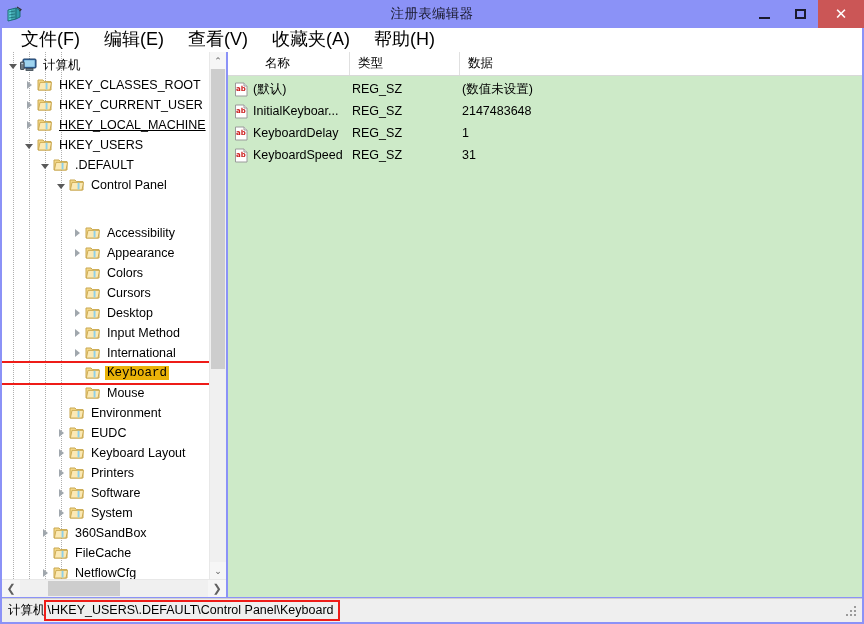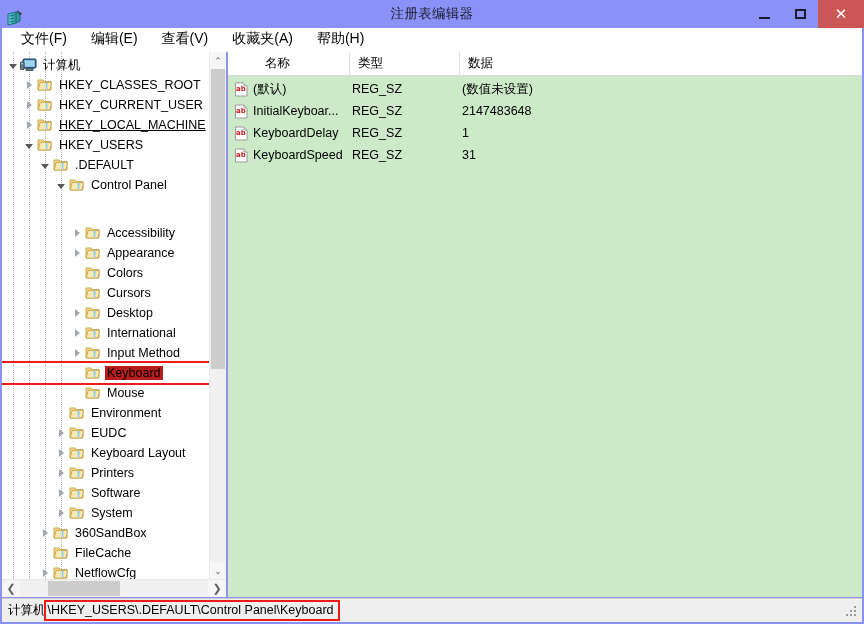--- a/index.html
+++ b/index.html
@@ -17,21 +17,21 @@
     width: 864px; height: 624px;
     background: #8b92f7;
     display: flex; flex-direction: column;
   }
 
   
   #titlebar {
     position: relative;
     height: 28px; flex: 0 0 28px;
     background: #8b92f7;
-    display: flex; align-items: flex-end;
+    display: flex; align-items: center;
   }
   #app-icon {
     width: 18px; height: 18px;
     margin-left: 6px; margin-top: 1px;
     position: relative;
     flex: 0 0 18px;
   }
   #app-icon svg { display: block; }
   #title-text {
     position: absolute;
@@ -70,21 +70,21 @@
   
   #menubar {
     flex: 0 0 24px; height: 24px;
     background: #ffffff;
     margin: 0 2px 0 2px;
     display: flex; align-items: center;
     padding-left: 10px;
     border-bottom: 1px solid #ffffff;
   }
   .menu-item {
-    font-size: 14px;
+    font-size: 18px;
     color: #000;
     padding: 2px 9px 3px 9px;
     margin-right: 6px;
     cursor: default;
     white-space: nowrap;
   }
 
   
   #content {
     flex: 1 1 auto;
@@ -137,21 +137,21 @@
   }
   .tw-expanded {
     width: 0; height: 0;
     border-top: 5px solid #595959;
     border-left: 4px solid transparent;
     border-right: 4px solid transparent;
     margin-top: 3px;
   }
   .tnode .ficon { flex: 0 0 18px; width: 18px; height: 16px; margin-right: 3px; }
   .tnode .tlabel { padding: 0 2px; }
-  .tnode.selected .tlabel { background: #b91c1c; }
+  .tnode.selected .tlabel { background: #eab308; font-family: Liberation Mono, monospace; }
   .tnode.annotated {
     outline: 2px solid #ee1c18;
     outline-offset: 0;
   }
   .dotline {
     position: absolute;
     top: 0; bottom: 0;
     width: 1px;
     background-image: linear-gradient(to bottom, #b0b0b0 50%, transparent 50%);
     background-size: 1px 2px;
@@ -444,32 +444,32 @@
             </div>
             <div class="tnode" style="padding-left: 68px;">
               <span class="twist">
                 <span class="tw-collapsed"></span>
               </span>
               <span class="ficon"><svg width="18" height="16" viewBox="0 0 18 16">
                   <path d="M2,3 L7,3 L8.4,4.6 L15,4.6 L15,13 L2,13 Z" fill="#f5d98a" stroke="#c9a74e" stroke-width="1"></path>
                   <path d="M4,5.4 L15.5,5.4 L14,13 L2.4,13 Z" fill="#fbe9b4" stroke="#c9a74e" stroke-width="0.9"></path>
                   <rect x="9.6" y="5.8" width="1.9" height="6.6" fill="#8fd0e8"></rect>
                 </svg></span>
+              <span class="tlabel">Input Method</span>
+            </div>
+            <div class="tnode" style="padding-left: 68px;">
+              <span class="twist">
+                <span class="tw-collapsed"></span>
+              </span>
+              <span class="ficon"><svg width="18" height="16" viewBox="0 0 18 16">
+                  <path d="M2,3 L7,3 L8.4,4.6 L15,4.6 L15,13 L2,13 Z" fill="#f5d98a" stroke="#c9a74e" stroke-width="1"></path>
+                  <path d="M4,5.4 L15.5,5.4 L14,13 L2.4,13 Z" fill="#fbe9b4" stroke="#c9a74e" stroke-width="0.9"></path>
+                  <rect x="9.6" y="5.8" width="1.9" height="6.6" fill="#8fd0e8"></rect>
+                </svg></span>
               <span class="tlabel">International</span>
-            </div>
-            <div class="tnode" style="padding-left: 68px;">
-              <span class="twist">
-                <span class="tw-collapsed"></span>
-              </span>
-              <span class="ficon"><svg width="18" height="16" viewBox="0 0 18 16">
-                  <path d="M2,3 L7,3 L8.4,4.6 L15,4.6 L15,13 L2,13 Z" fill="#f5d98a" stroke="#c9a74e" stroke-width="1"></path>
-                  <path d="M4,5.4 L15.5,5.4 L14,13 L2.4,13 Z" fill="#fbe9b4" stroke="#c9a74e" stroke-width="0.9"></path>
-                  <rect x="9.6" y="5.8" width="1.9" height="6.6" fill="#8fd0e8"></rect>
-                </svg></span>
-              <span class="tlabel">Input Method</span>
             </div>
             <div class="tnode selected annotated" style="padding-left: 68px;">
               <span class="twist"></span>
               <span class="ficon"><svg width="18" height="16" viewBox="0 0 18 16">
                   <path d="M2,3 L7,3 L8.4,4.6 L15,4.6 L15,13 L2,13 Z" fill="#f5d98a" stroke="#c9a74e" stroke-width="1"></path>
                   <path d="M4,5.4 L15.5,5.4 L14,13 L2.4,13 Z" fill="#fbe9b4" stroke="#c9a74e" stroke-width="0.9"></path>
                   <rect x="9.6" y="5.8" width="1.9" height="6.6" fill="#8fd0e8"></rect>
                 </svg></span>
               <span class="tlabel">Keyboard</span>
             </div>

